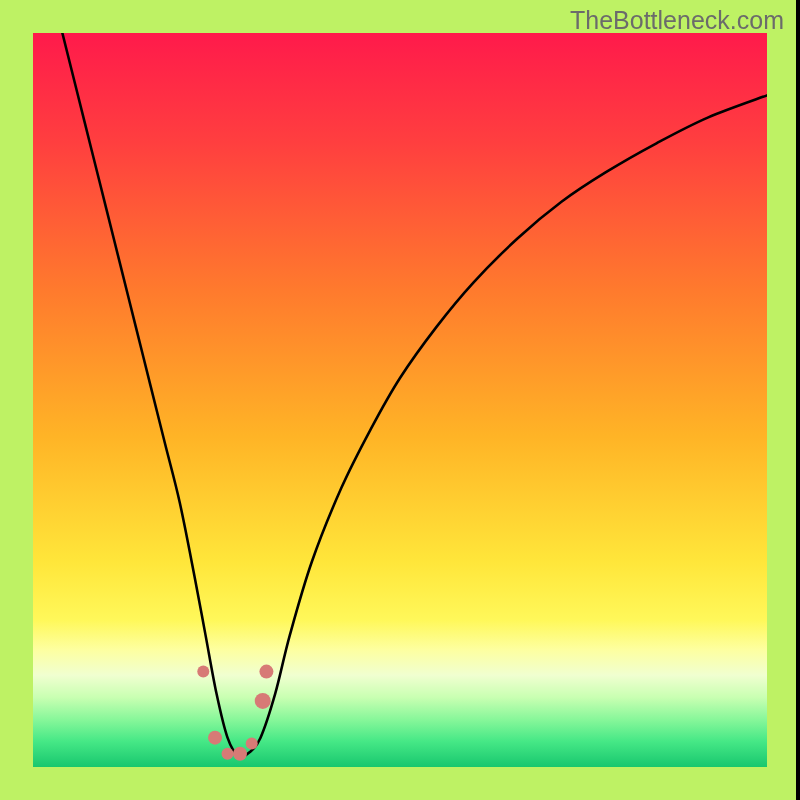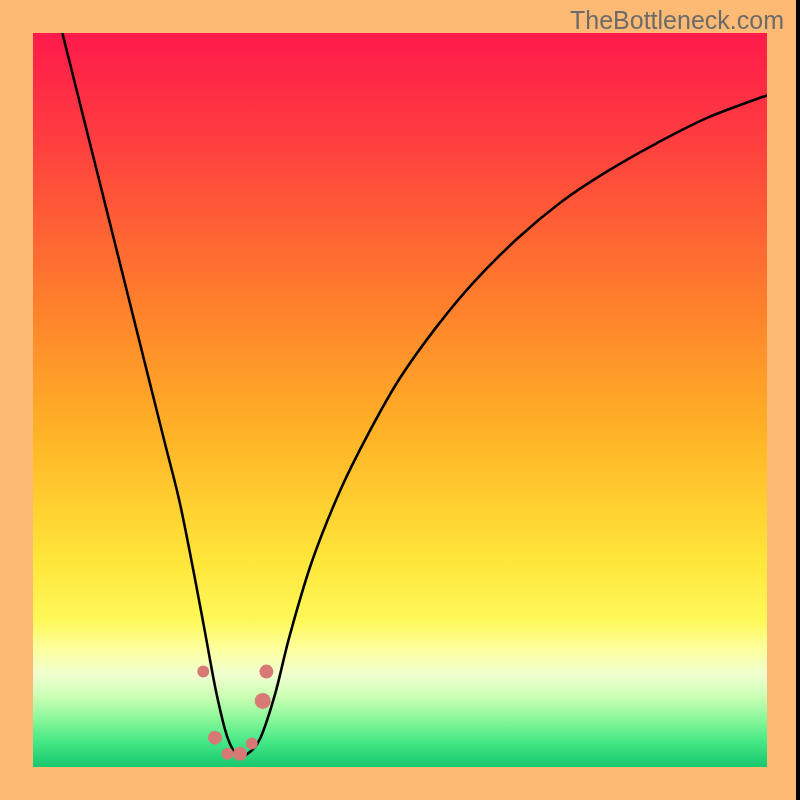--- a/index.html
+++ b/index.html
@@ -9,21 +9,21 @@
     height: 800px;
     background: #000;
     font-family: Arial, Helvetica, sans-serif;
   }
   .frame {
     position: absolute;
     left: 0;
     top: 0;
     width: 796px;
     height: 800px;
-    background: #fdba74;
+    background: #bef264;
   }
   .plot {
     position: absolute;
     left: 33px;
     top: 33px;
     width: 734px;
     height: 734px;
     overflow: hidden;
   }
   .gradient {

